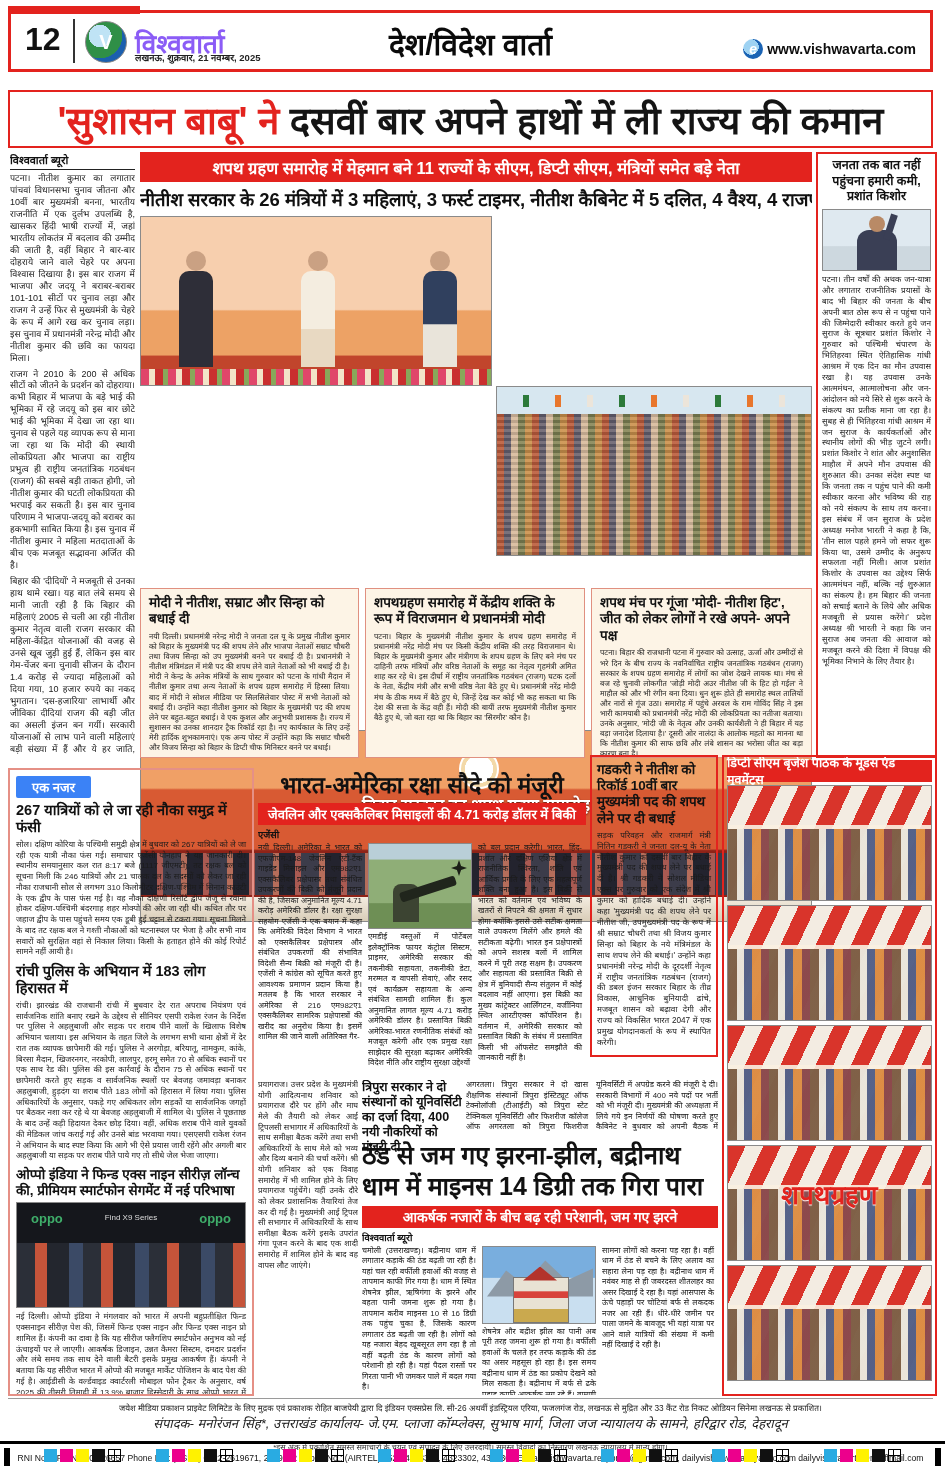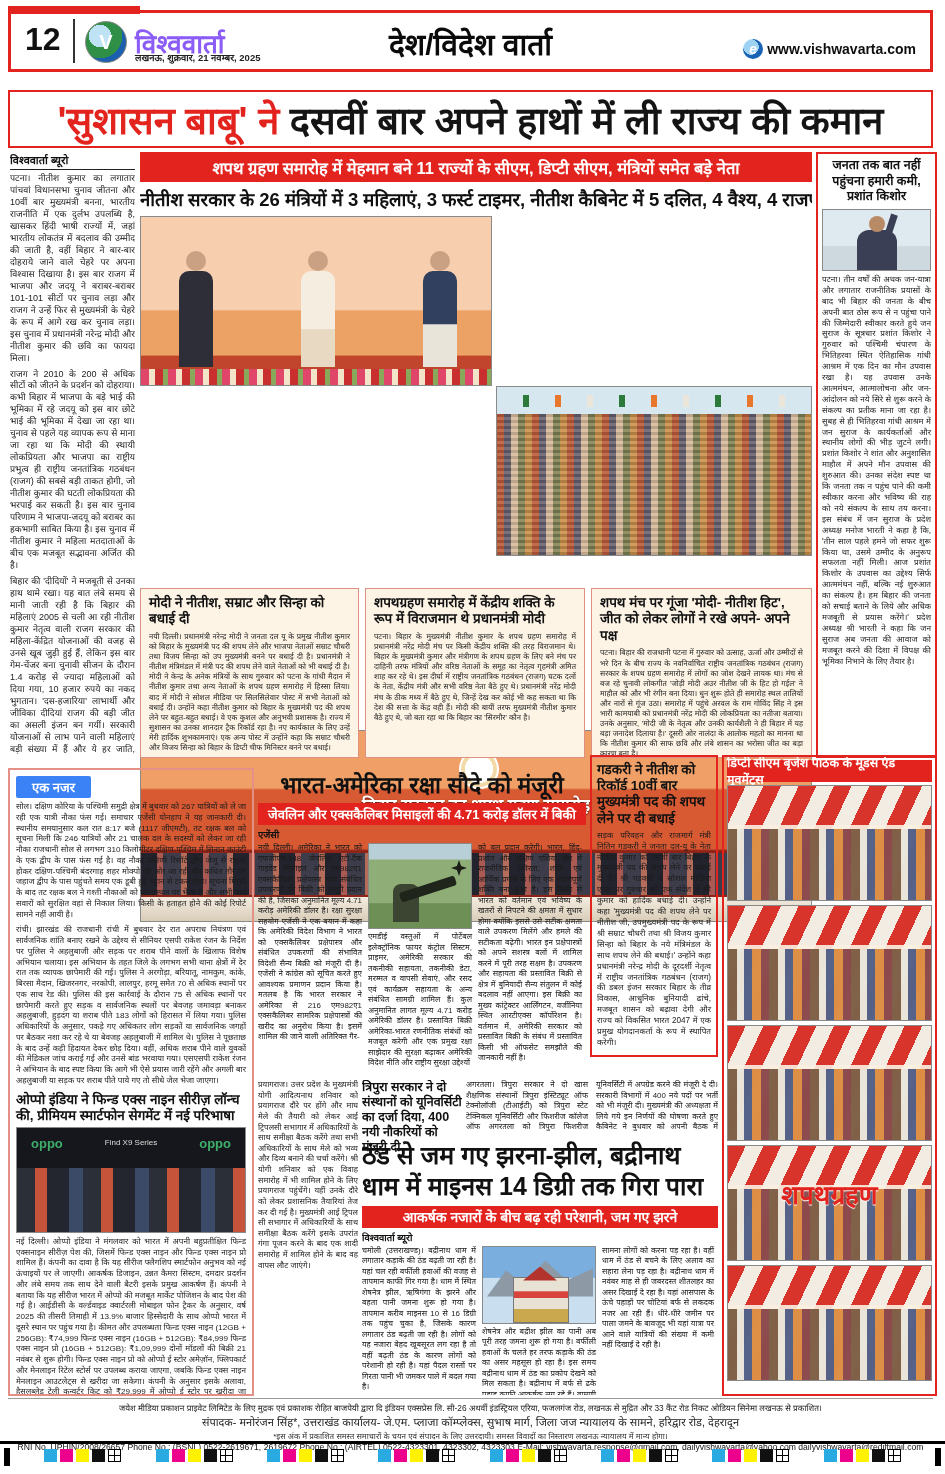--- a/index.html
+++ b/index.html
@@ -107,21 +107,23 @@
     <div class="photo" style="width:100%;height:62px;background:linear-gradient(180deg,#dfe9f0 0 60%,#cdd8df 61% 100%);margin-bottom:4px;">
       <span class="abs" style="left:34px;bottom:0;width:40px;height:40px;border-radius:12px 12px 0 0;background:#3a3f55;"></span>
       <span class="abs" style="left:64px;bottom:30px;width:7px;height:26px;background:#3a3f55;transform:rotate(18deg);"></span>
       <span class="abs" style="left:46px;bottom:38px;width:16px;height:16px;border-radius:50%;background:#b98a66;"></span>
     </div>
     <div class="bt jt" style="font-size:8.2px;">पटना। तीन वर्षों की अथक जन-यात्रा और लगातार राजनीतिक प्रयासों के बाद भी बिहार की जनता के बीच अपनी बात ठोस रूप से न पहुंचा पाने की जिम्मेदारी स्वीकार करते हुये जन सुराज के सूत्रधार प्रशांत किशोर ने गुरुवार को पश्चिमी चंपारण के भितिहरवा स्थित ऐतिहासिक गांधी आश्रम में एक दिन का मौन उपवास रखा है। यह उपवास उनके आत्ममंथन, आत्मालोचना और जन-आंदोलन को नये सिरे से शुरू करने के संकल्प का प्रतीक माना जा रहा है। सुबह से ही भितिहरवा गांधी आश्रम में जन सुराज के कार्यकर्ताओं और स्थानीय लोगों की भीड़ जुटने लगी। प्रशांत किशोर ने शांत और अनुशासित माहौल में अपने मौन उपवास की शुरुआत की। उनका संदेश स्पष्ट था कि जनता तक न पहुंच पाने की कमी स्वीकार करना और भविष्य की राह को नये संकल्प के साथ तय करना। इस संबंध में जन सुराज के प्रदेश अध्यक्ष मनोज भारती ने कहा है कि, 'तीन साल पहले हमने जो सफर शुरू किया था, उसमे उम्मीद के अनुरूप सफलता नहीं मिली। आज प्रशांत किशोर के उपवास का उद्देश्य सिर्फ आत्ममंथन नहीं, बल्कि नई शुरुआत का संकल्प है। हम बिहार की जनता को सचाई बताने के लिये और अधिक मजबूती से प्रयास करेंगे।' प्रदेश अध्यक्ष श्री भारती ने कहा कि जन सुराज अब जनता की आवाज को मजबूत करने की दिशा में विपक्ष की भूमिका निभाने के लिए तैयार है।</div>
   </div>
 
   <div class="abs" style="left:8px;top:768px;width:246px;height:628px;border:2px solid #e59086;box-sizing:border-box;padding:6px;overflow:hidden;">
     <div style="display:inline-block;background:#3b82f6;color:#fff;font-weight:bold;font-size:13px;padding:2px 16px;border-radius:2px;margin-bottom:4px;">एक नजर</div>
+    <div class="colh" style="font-size:14.5px;margin-bottom:3px;">267 यात्रियों को ले जा रही नौका समुद्र में फंसी</div>
     <div class="bt jt" style="font-size:8.1px;margin-bottom:5px;">सोल। दक्षिण कोरिया के पश्चिमी समुद्री क्षेत्र में बुधवार को 267 यात्रियों को ले जा रही एक यात्री नौका फंस गई। समाचार एजेंसी योनहाप ने यह जानकारी दी। स्थानीय समयानुसार कल रात 8:17 बजे (1117 जीएमटी), तट रक्षक बल को सूचना मिली कि 246 यात्रियों और 21 चालक दल के सदस्यों को लेकर जा रही नौका राजधानी सोल से लगभग 310 किलोमीटर दक्षिण-पश्चिम में सिनान काउंटी के एक द्वीप के पास फंस गई है। वह नौका दक्षिणी रिसॉर्ट द्वीप जेजू से रवाना होकर दक्षिण-पश्चिमी बंदरगाह शहर मोक्पो की ओर जा रही थी। कथित तौर पर जहाज द्वीप के पास पहुंचते समय एक डूबी हुई चट्टान से टकरा गया। सूचना मिलने के बाद तट रक्षक बल ने गश्ती नौकाओं को घटनास्थल पर भेजा है और सभी नाव सवारों को सुरक्षित वहां से निकाल लिया। किसी के हताहत होने की कोई रिपोर्ट सामने नहीं आयी है।</div>
+    <div class="colh" style="font-size:14.5px;margin-bottom:3px;">रांची पुलिस के अभियान में 183 लोग हिरासत में</div>
     <div class="bt jt" style="font-size:8.1px;margin-bottom:5px;">रांची। झारखंड की राजधानी रांची में बुधवार देर रात अपराध नियंत्रण एवं सार्वजनिक शांति बनाए रखने के उद्देश्य से सीनियर एसपी राकेश रंजन के निर्देश पर पुलिस ने अहलुबाजी और सड़क पर शराब पीने वालों के खिलाफ विशेष अभियान चलाया। इस अभियान के तहत जिले के लगभग सभी थाना क्षेत्रों में देर रात तक व्यापक छापेमारी की गई। पुलिस ने अरगोड़ा, बरियातू, नामकुम, कांके, बिरसा मैदान, खिजरनगर, नरकोपी, लालपुर, हरमू समेत 70 से अधिक स्थानों पर एक साथ रेड की। पुलिस की इस कार्रवाई के दौरान 75 से अधिक स्थानों पर छापेमारी करते हुए सड़क व सार्वजनिक स्थलों पर बेवजह जमावड़ा बनाकर अहलुबाजी, हुड़दंग या शराब पीते 183 लोगों को हिरासत में लिया गया। पुलिस अधिकारियों के अनुसार, पकड़े गए अधिकतर लोग सड़कों या सार्वजनिक जगहों पर बैठकर नशा कर रहे थे या बेवजह अहलुबाजी में शामिल थे। पुलिस ने पूछताछ के बाद उन्हें कड़ी हिदायत देकर छोड़ दिया। वहीं, अधिक शराब पीने वाले युवकों की मेडिकल जांच कराई गई और उनसे बांड भरवाया गया। एसएसपी राकेश रंजन ने अभियान के बाद स्पष्ट किया कि आगे भी ऐसे प्रयास जारी रहेंगे और अगली बार अहलुबाजी या सड़क पर शराब पीते पाये गए तो सीधे जेल भेजा जाएगा।</div>
     <div class="colh" style="font-size:13.5px;margin-bottom:3px;">ओप्पो इंडिया ने फिन्ड एक्स नाइन सीरीज़ लॉन्च की, प्रीमियम स्मार्टफोन सेगमेंट में नई परिभाषा</div>
     <div class="photo" style="width:100%;height:106px;background:linear-gradient(180deg,#15171c 0 70%,#23262d 71% 100%);margin-bottom:4px;">
       <span class="abs" style="left:14px;top:8px;color:#3fae6a;font-weight:bold;font-size:13px;">oppo</span>
       <span class="abs" style="left:0;right:0;top:10px;text-align:center;color:#ddd;font-size:8px;">Find X9 Series</span>
       <span class="abs" style="right:14px;top:8px;color:#3fae6a;font-weight:bold;font-size:13px;">oppo</span>
       <span class="abs" style="left:0;right:0;bottom:0;height:64px;background:repeating-linear-gradient(90deg,#2b2f38 0 18px,#c5543a 18px 30px,#23262e 30px 52px,#3b4a66 52px 66px);"></span>
     </div>
     <div class="bt jt" style="font-size:8.1px;">नई दिल्ली। ओप्पो इंडिया ने मंगलवार को भारत में अपनी बहुप्रतीक्षित फिन्ड एक्सनाइन सीरीज़ पेश की, जिसमें फिन्ड एक्स नाइन और फिन्ड एक्स नाइन प्रो शामिल हैं। कंपनी का दावा है कि यह सीरीज फ्लैगशिप स्मार्टफोन अनुभव को नई ऊंचाइयों पर ले जाएगी। आकर्षक डिजाइन, उन्नत कैमरा सिस्टम, दमदार प्रदर्शन और लंबे समय तक साथ देने वाली बैटरी इसके प्रमुख आकर्षण हैं। कंपनी ने बताया कि यह सीरीज भारत में ओप्पो की मजबूत मार्केट पोजिशन के बाद पेश की गई है। आईडीसी के वर्ल्डवाइड क्वार्टरली मोबाइल फोन ट्रैकर के अनुसार, वर्ष 2025 की तीसरी तिमाही में 13.9% बाजार हिस्सेदारी के साथ ओप्पो भारत में दूसरे स्थान पर पहुंच गया है। कीमत और उपलब्धता फिन्ड एक्स नाइन (12GB + 256GB): ₹74,999 फिन्ड एक्स नाइन (16GB + 512GB): ₹84,999 फिन्ड एक्स नाइन प्रो (16GB + 512GB): ₹1,09,999 दोनों मॉडलों की बिक्री 21 नवंबर से शुरू होगी। फिन्ड एक्स नाइन प्रो को ओप्पो ई स्टोर अमेज़ॉन, फ्लिपकार्ट और मेनलाइन रिटेल स्टोर्स पर उपलब्ध कराया जाएगा, जबकि फिन्ड एक्स नाइन मेनलाइन आउटलेट्स से खरीदा जा सकेगा। कंपनी के अनुसार इसके अलावा, हैसलब्लेड टेली कन्वर्टर किट को ₹29,999 में ओप्पो ई स्टोर पर खरीदा जा सकेगा।</div>
   </div>
@@ -197,21 +199,21 @@
       <span class="abs" style="left:0;right:0;top:30px;text-align:center;color:#e3231e;font-weight:bold;font-size:26px;text-shadow:0 1px 1px #fff;">शपथग्रहण</span>
     </div>
     <div class="photo tent" style="width:100%;height:116px;">
         <span class="crowdrow"></span>
       </div>
   </div>
 
   <div class="abs" style="left:8px;top:1398px;width:925px;height:1px;background:#9a9a9a;"></div>
   <div class="abs" style="left:8px;top:1402px;width:925px;text-align:center;">
     <div style="font-size:8.3px;color:#222;margin-bottom:1px;">जयेश मीडिया प्रकाशन प्राइवेट लिमिटेड के लिए मुद्रक एवं प्रकाशक रोहित बाजपेयी द्वारा दि इंडियन एक्सप्रेस लि. सी-26 अथर्वी इंडस्ट्रियल एरिया, फजलगंज रोड, लखनऊ से मुद्रित और 33 कैंट रोड निकट ओडियन सिनेमा लखनऊ से प्रकाशित।</div>
-    <div style="font-size:11px;color:#222;margin-bottom:1px;">संपादक- मनोरंजन सिंह*, उत्तराखंड कार्यालय- जे.एम. प्लाजा कॉम्प्लेक्स, सुभाष मार्ग, जिला जज न्यायालय के सामने, हरिद्वार रोड, देहरादून</div>
+    <div style="font-size:13px;color:#222;margin-bottom:9px;font-style:italic;">संपादक- मनोरंजन सिंह*, उत्तराखंड कार्यालय- जे.एम. प्लाजा कॉम्प्लेक्स, सुभाष मार्ग, जिला जज न्यायालय के सामने, हरिद्वार रोड, देहरादून</div>
     <div style="font-size:8px;color:#333;margin-bottom:1px;">*इस अंक में प्रकाशित समस्त समाचारों के चयन एवं संपादन के लिए उत्तरदायी। समस्त विवादों का निस्तारण लखनऊ न्यायालय में मान्य होगा।</div>
     <div style="font-size:8.6px;color:#111;">RNI No. UPHIN/2008/26657  Phone No.:  (BSNL) 0522-2619671, 2619672 Phone No.: (AIRTEL) 0522-4323301, 4323302, 4323303  E-Mail: vishwavarta.response@gmail.com,  dailyvishwavarta@yahoo.com dailyvishwavarta@rediffmail.com</div>
   </div>
   <div class="abs" style="left:0;top:1441px;width:945px;height:2.5px;background:#000;"></div>
   <div class="abs" style="left:0;top:1448px;width:945px;height:18px;display:flex;align-items:center;justify-content:space-between;padding:0 4px;box-sizing:border-box;" id="regstrip">
     <span style="display:inline-block;width:6px;height:18px;background:#000;"></span>
 
     <span><i class="sq" style="background: rgb(41, 171, 226);"></i><i class="sq" style="background: rgb(236, 0, 140);"></i><i class="sq" style="background: rgb(255, 242, 0);"></i><i class="sq" style="background: rgb(17, 17, 17);"></i><i class="reggrid"></i></span>
       <span><i class="sq" style="background: rgb(41, 171, 226);"></i><i class="sq" style="background: rgb(236, 0, 140);"></i><i class="sq" style="background: rgb(255, 242, 0);"></i><i class="sq" style="background: rgb(17, 17, 17);"></i><i class="reggrid"></i></span>
       <span><i class="sq" style="background: rgb(41, 171, 226);"></i><i class="sq" style="background: rgb(236, 0, 140);"></i><i class="sq" style="background: rgb(255, 242, 0);"></i><i class="sq" style="background: rgb(17, 17, 17);"></i><i class="reggrid"></i></span>

